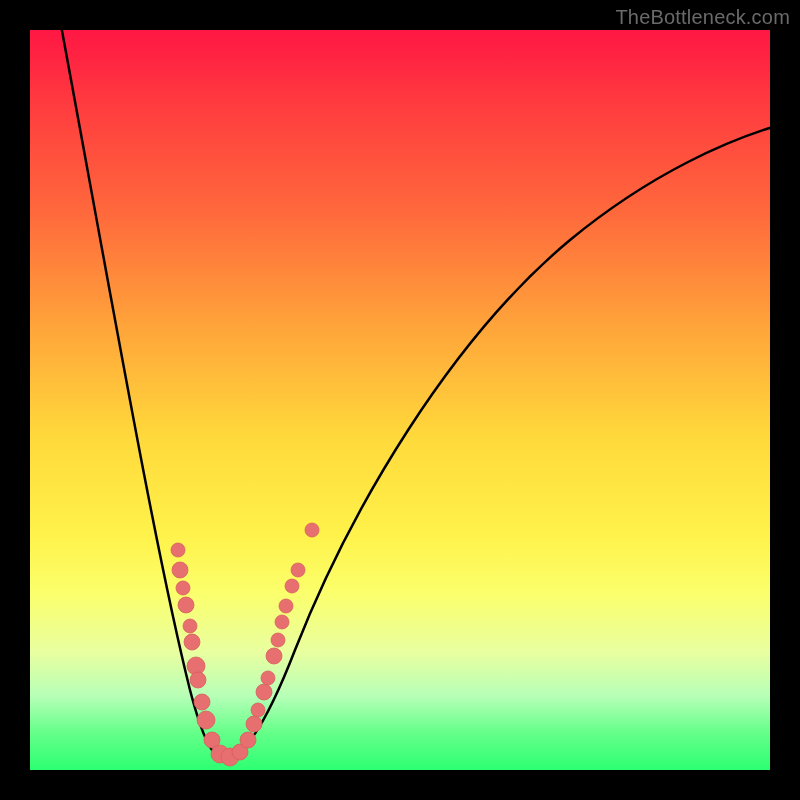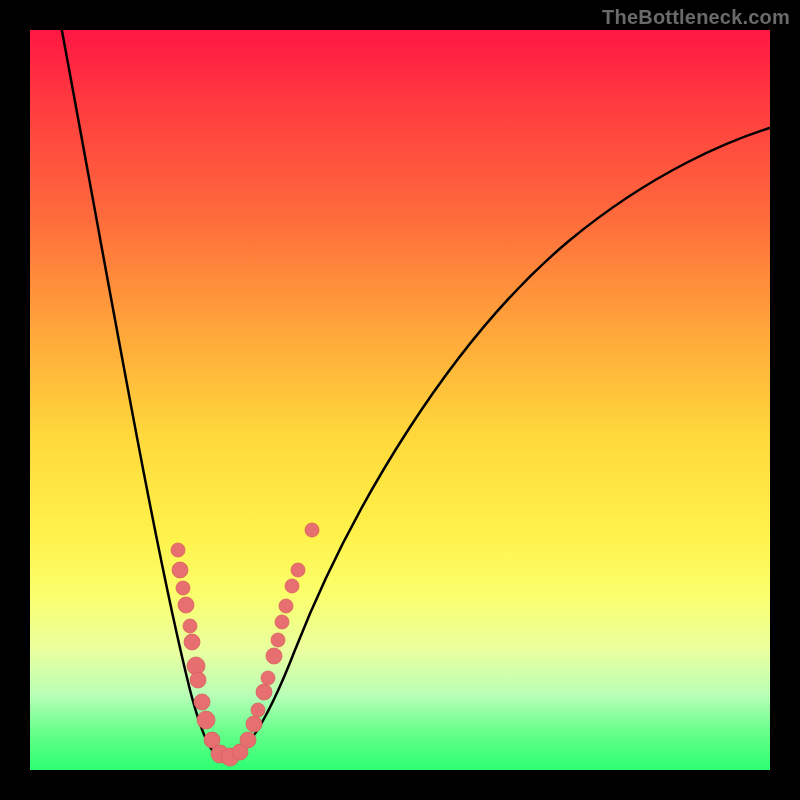--- a/index.html
+++ b/index.html
@@ -31,21 +31,21 @@
       #65ff89 95%,
       #2dff72 100%
     );
   }
   .watermark {
     position: absolute;
     top: 6px;
     right: 10px;
     color: #6a6a6a;
     font-size: 20px;
-    font-weight: 700;
+    font-weight: 400;
     letter-spacing: 0.2px;
     user-select: none;
   }
   svg.curves {
     position: absolute;
     left: 0;
     top: 0;
     width: 740px;
     height: 740px;
   }

